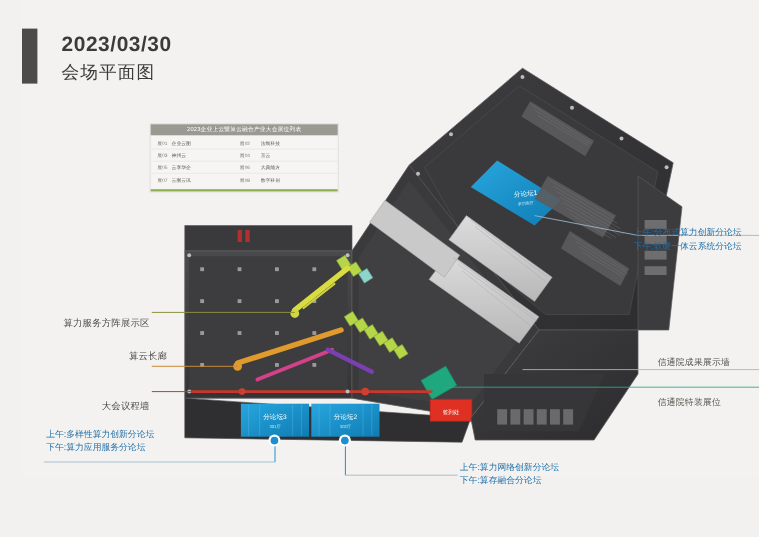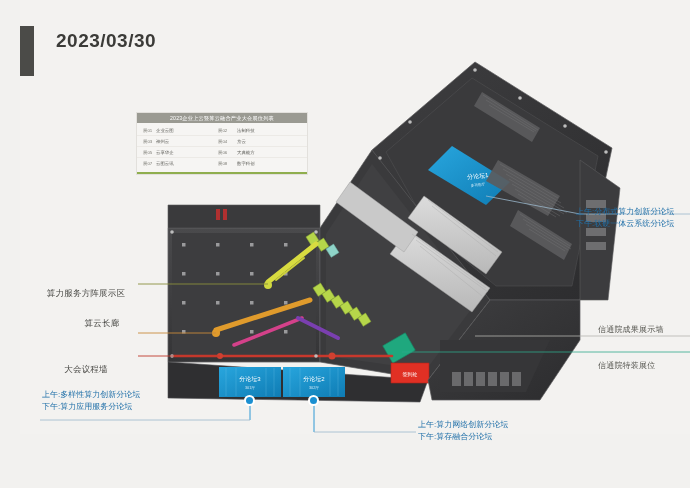--- a/index.html
+++ b/index.html
@@ -57,34 +57,35 @@
   .lc.name { width: 62px; }
   .lc.code2 { width: 19px; color: #7d7d76; }
   .lc.name2 { flex: 1; }
   .legend-foot { height: 2px; background: #8fae4e; }
 
   
   #map { position: absolute; left: 0; top: 0; width: 690px; height: 488px; }
 
   
   .lbl { position: absolute; font-size: 8.5px; color: #4a4a46; white-space: nowrap; letter-spacing: .2px; }
-  .lbl-l { text-align: center; }
+  .lbl-l { text-align: right; }
   .lbl-blue { color: #1f6fa8; font-size: 8px; line-height: 12px; white-space: nowrap; }
   .lbl-gray { color: #55554f; font-size: 8px; font-family: Liberation Serif, serif; }
 
   .pin { position: absolute; width: 7px; height: 7px; border-radius: 50%;
          background: #1a8fd1; box-shadow: 0 0 0 2px #fff; }
 </style>
 </head>
 <body>
 
 <div id="page">
 
   <div class="hdr-bar"></div>
   <div class="hdr-date">2023/03/30</div>
+  <div class="hdr-sub">会场平面图</div>
 
 
   <svg id="map" viewBox="0 0 690 488">
     <defs>
       <linearGradient id="gDark" x1="0" y1="0" x2="0" y2="1">
         <stop offset="0" stop-color="#4a4a4c"></stop>
           <stop offset="1" stop-color="#343436"></stop>
       </linearGradient>
       <linearGradient id="gDark2" x1="0" y1="0" x2="1" y2="1">
         <stop offset="0" stop-color="#3e3e40"></stop>

